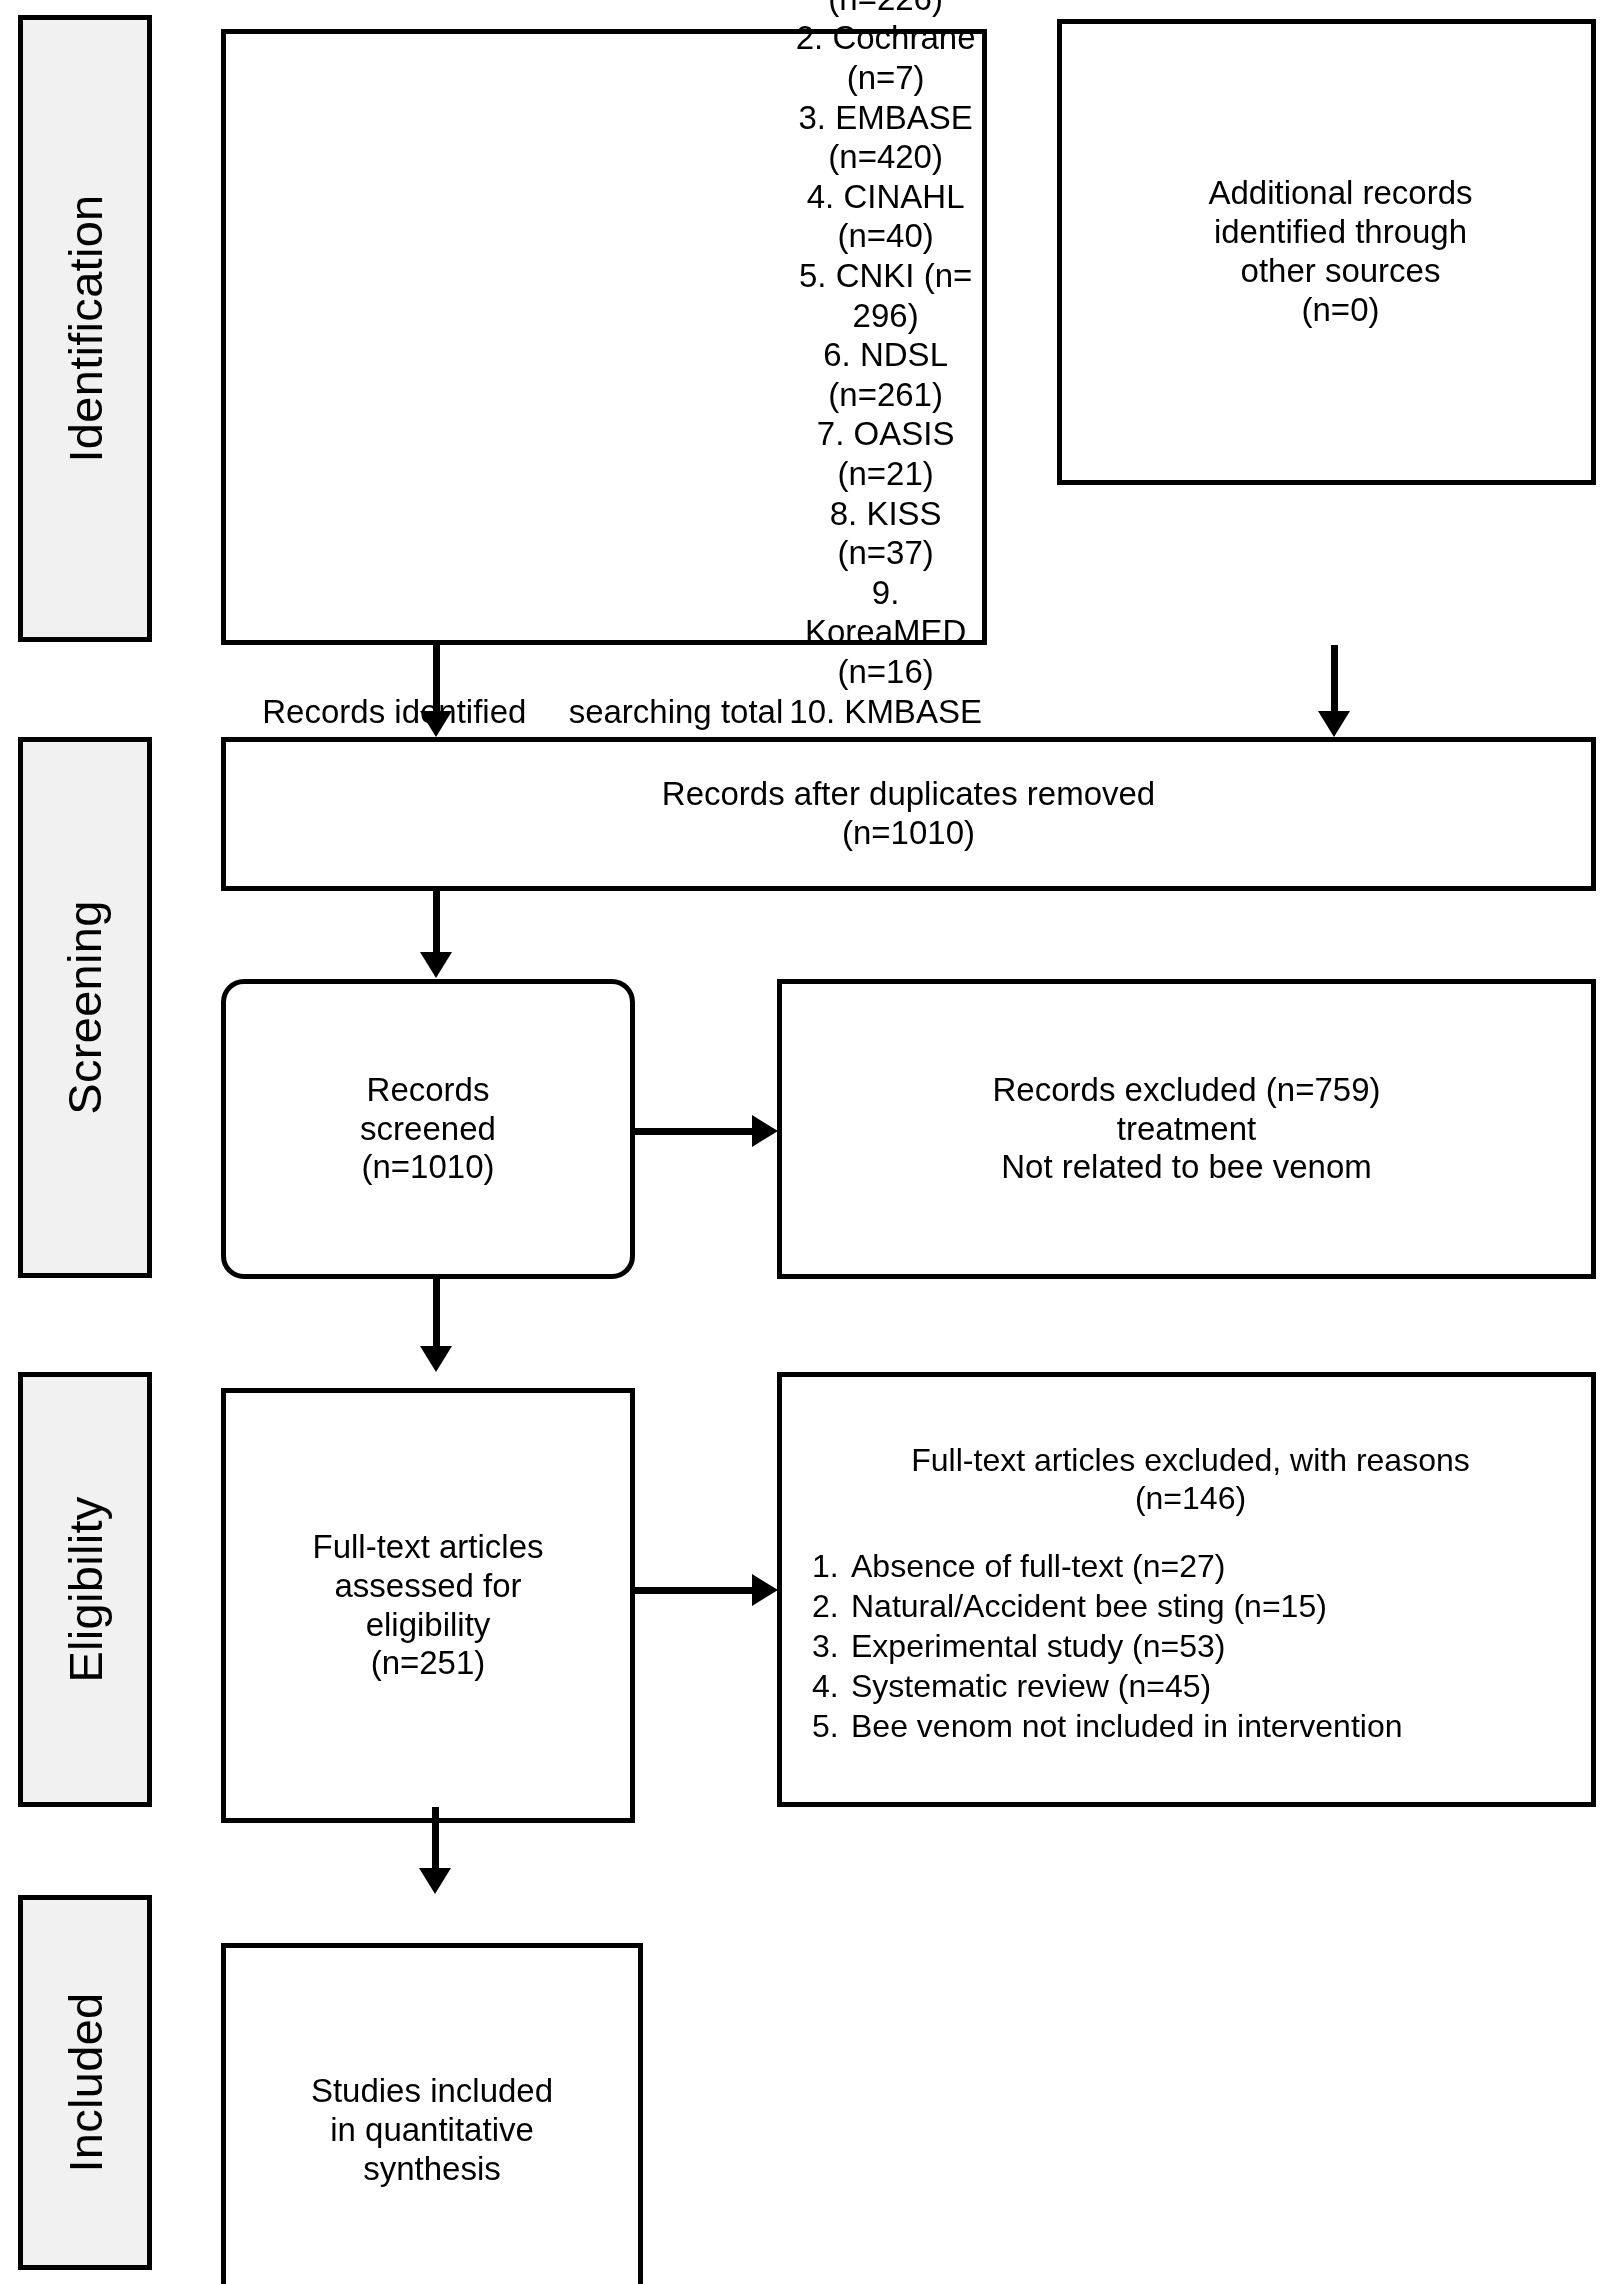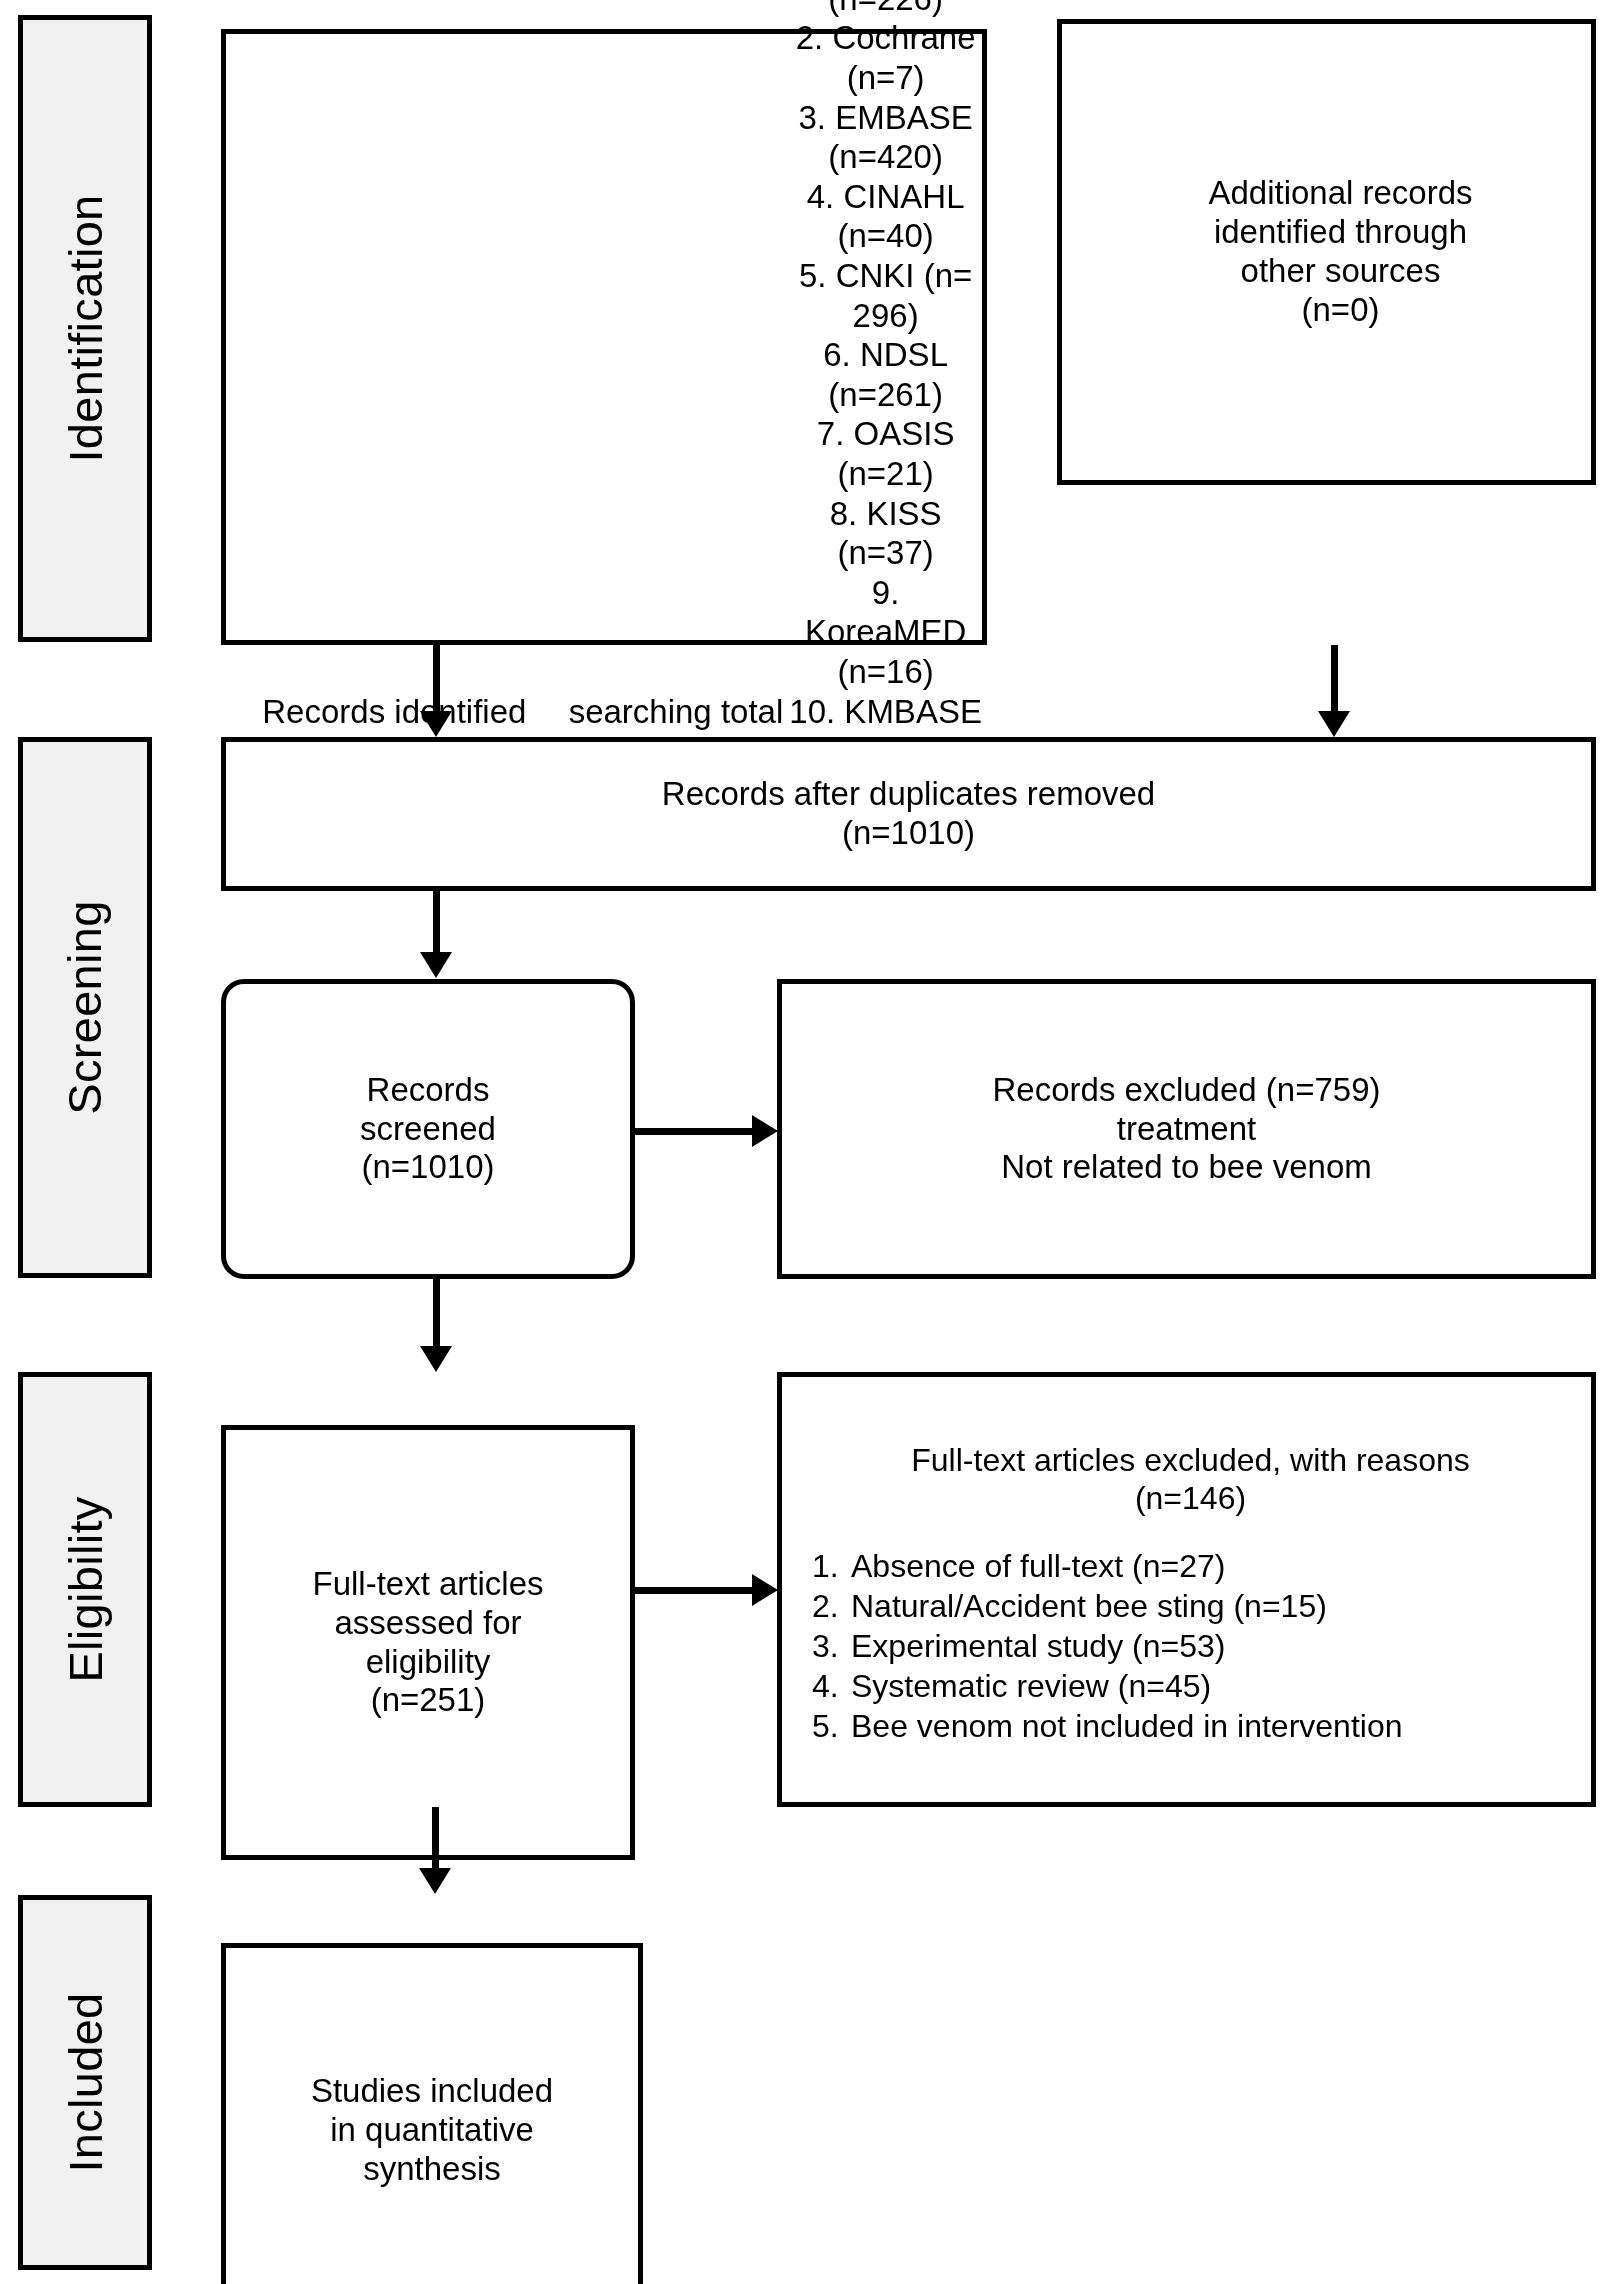--- a/index.html
+++ b/index.html
@@ -52,21 +52,21 @@
   #label-identification { left: 17.6px;  top: 15px;   width: 134px; height: 627px; }
   #label-screening      { left: 17.6px;  top: 737px; width: 134px; height: 541px; }
   #label-eligibility    { left: 17.6px;  top: 1372px; width: 134px; height: 435px;  }
   #label-included       { left: 17.6px;  top: 1895px; width: 134px; height: 375px;  }
 
   #box-identified   { left: 221px;  top: 29px;   width: 766px; height: 616px; }
   #box-additional   { left: 1057px; top: 19px;   width: 539px; height: 466px; padding-left: 28px; }
   #box-duplicates   { left: 221px;  top: 737px; width: 1375px; height: 154px;  }
   #box-screened     { left: 221px;  top: 979px; width: 414px;  height: 300px; border-radius: 23px;  }
   #box-rec-excluded { left: 777px; top: 979px; width: 819px; height: 300px;  }
-  #box-fulltext     { left: 221px;  top: 1425px; width: 414px;  height: 435px;  }
+  #box-fulltext     { left: 221px;  top: 1388px; width: 414px;  height: 435px;  }
   #box-ft-excluded  { left: 777px; top: 1372px; width: 819px; height: 435px;  }
   #box-included     { left: 221px;  top: 1943px; width: 422px;  height: 375px;  }
 
   
   .big-text   { font-size: 33px; }
   .list-block { font-size: 33px; margin-top: 26px; line-height: 1.20; }
   .head-text  { font-size: 33px; }
 
   #box-identified .inner {
     width: 100%;

